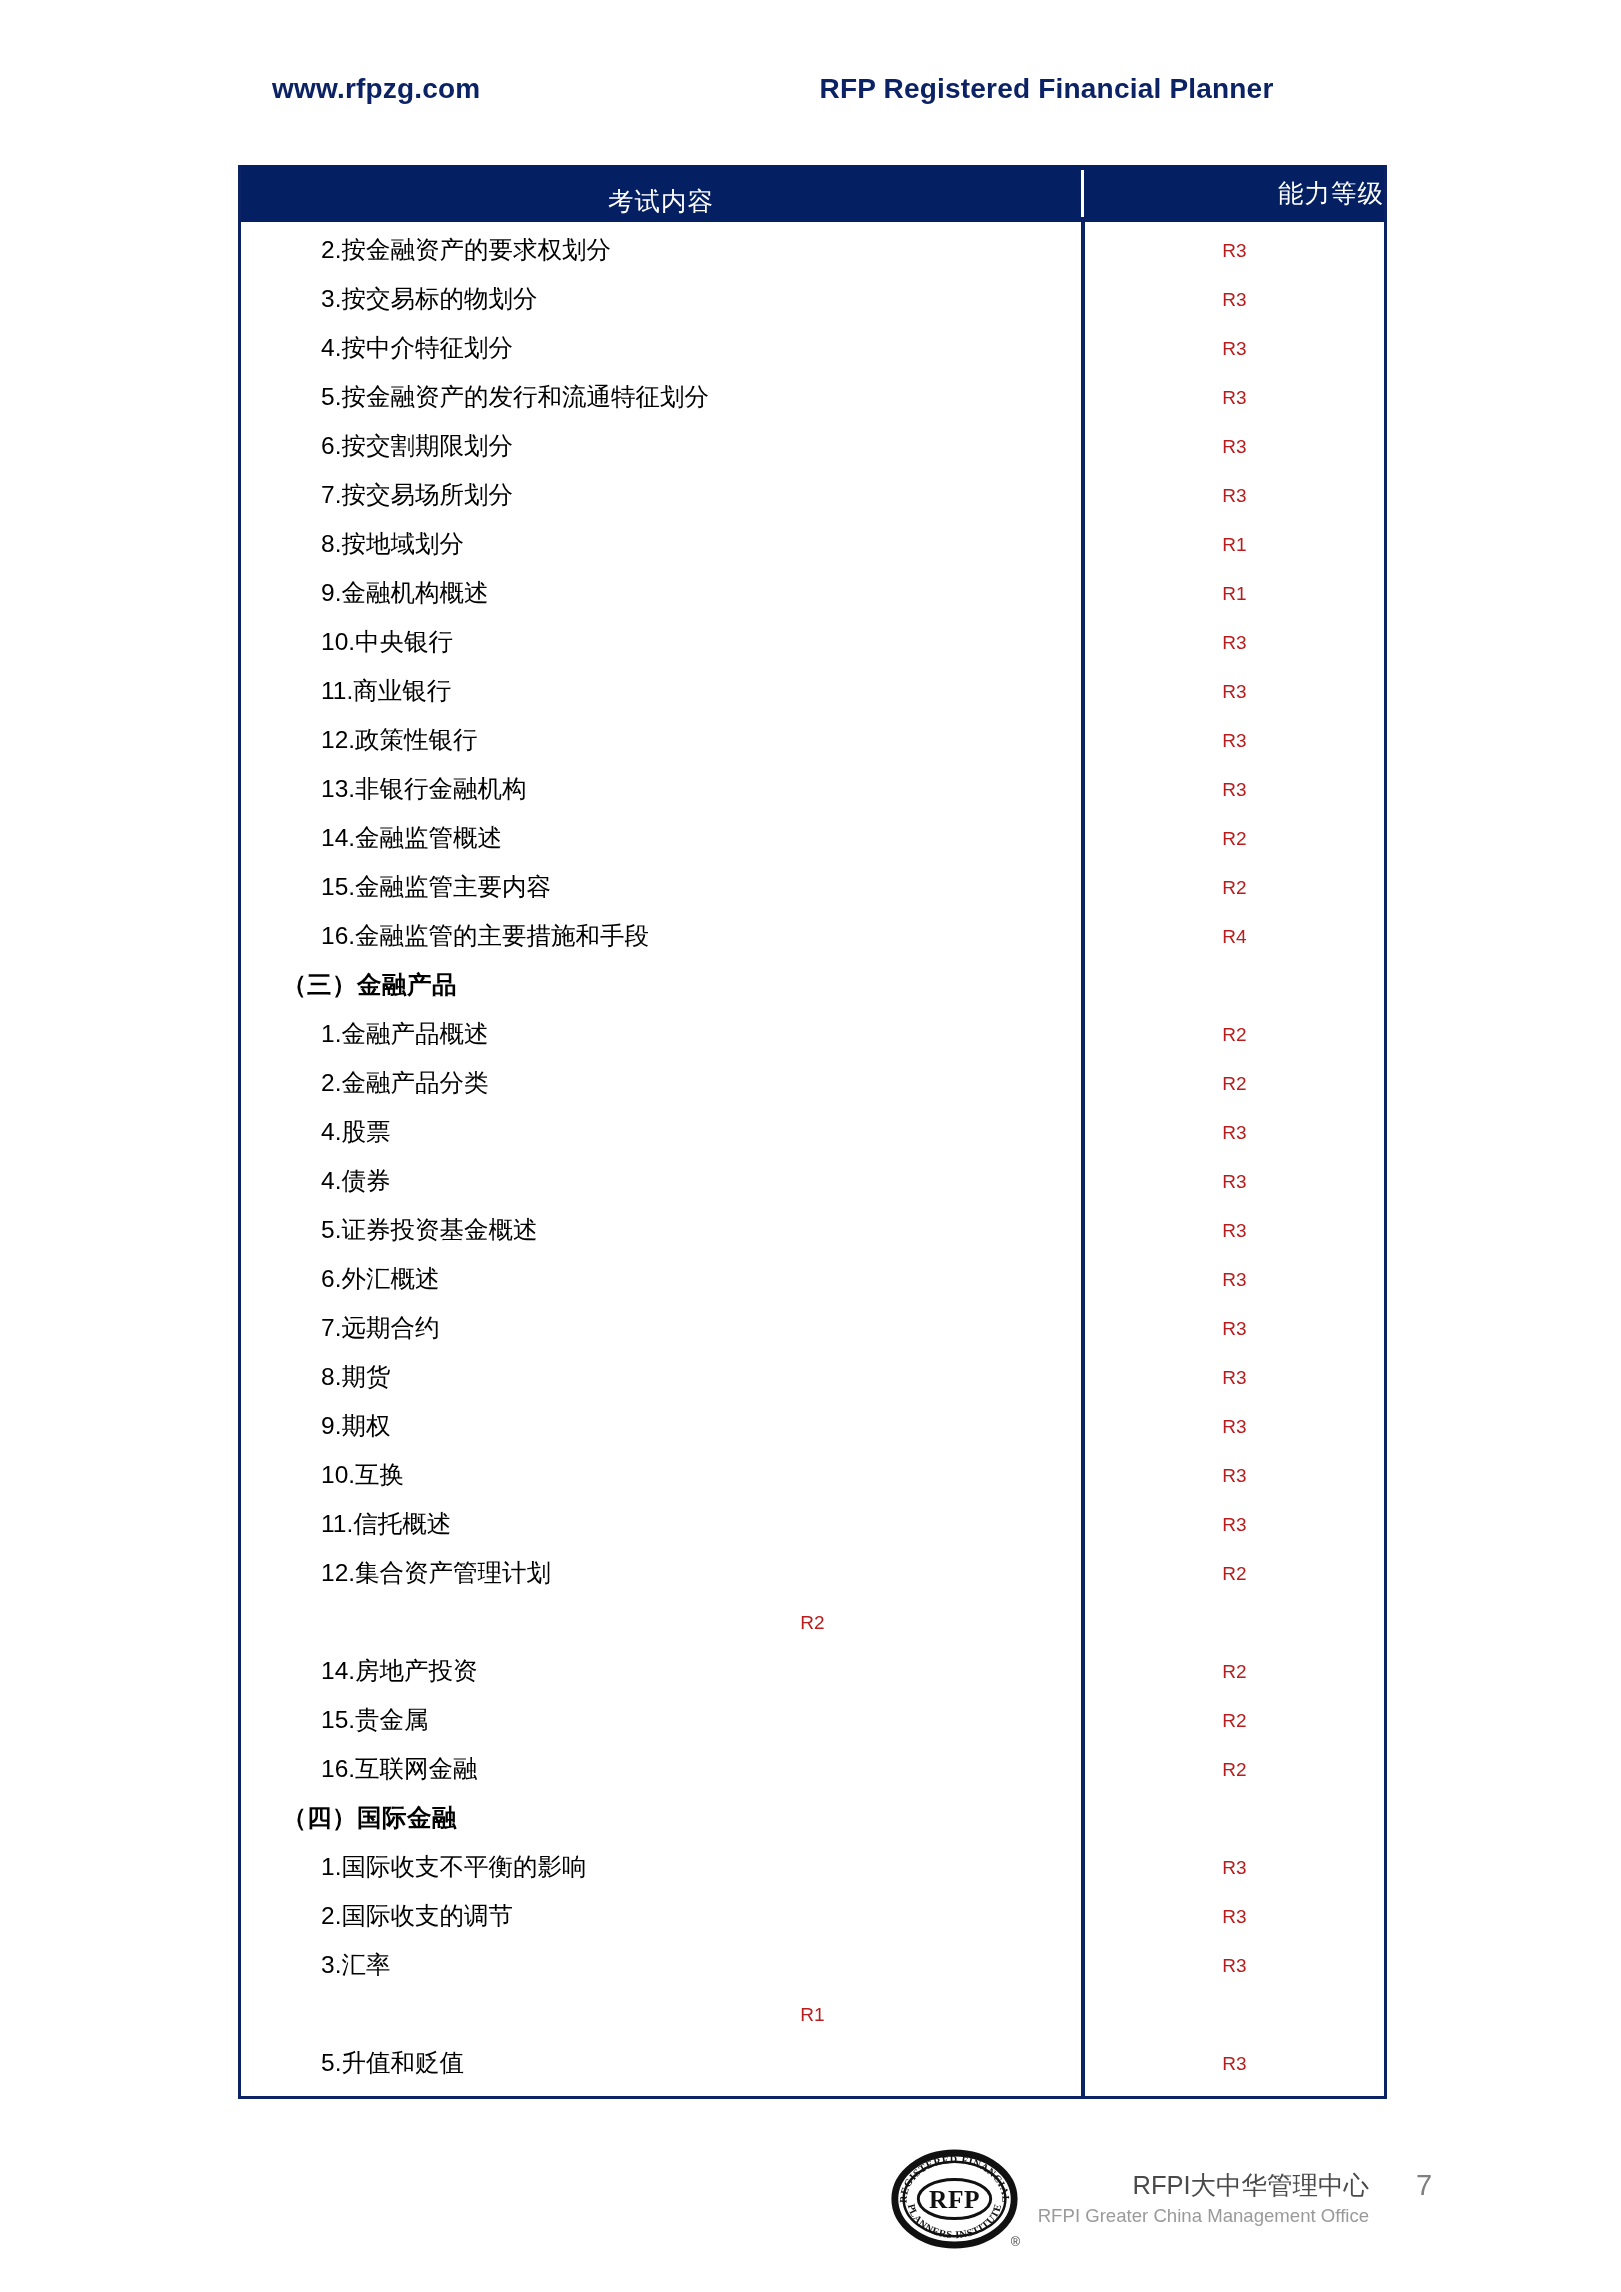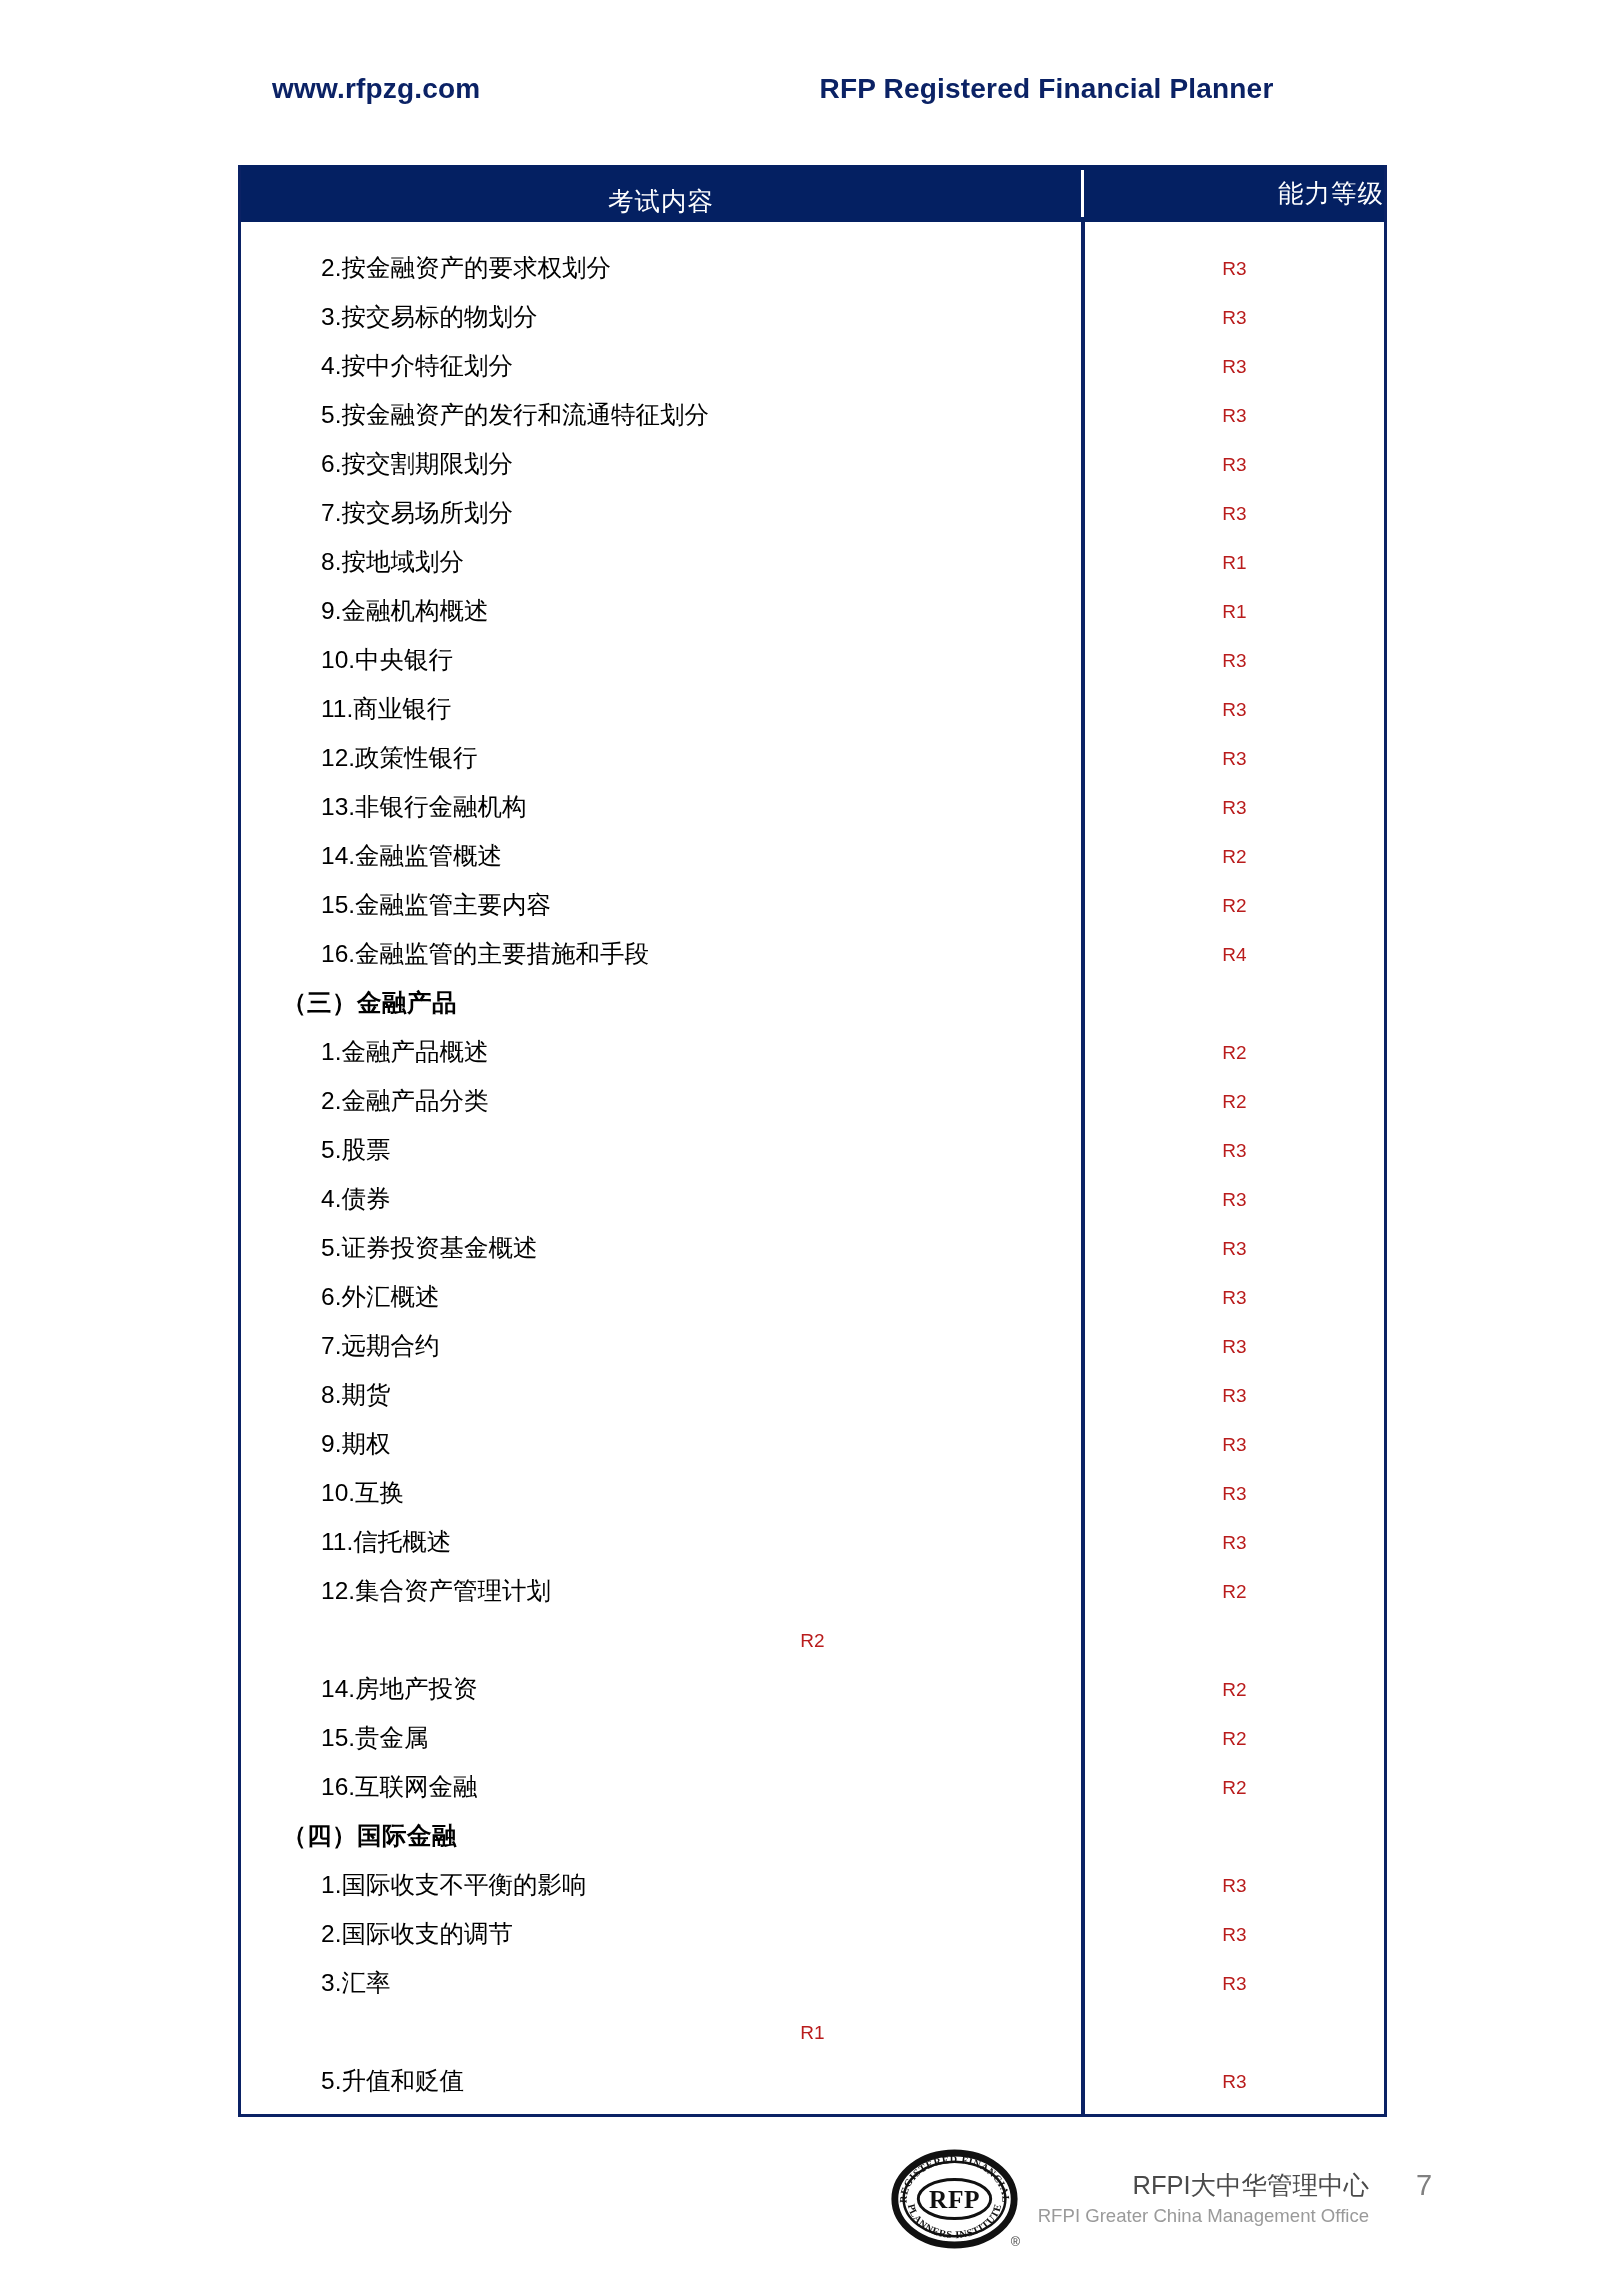--- a/index.html
+++ b/index.html
@@ -80,21 +80,21 @@
     flex: 1;
     text-align: right;
     color: #ffffff;
     font-size: 25.5px;
     font-weight: normal;
     letter-spacing: 1px;
   }
 
   .table-body {
     position: relative;
-    padding-top: 22px;
+    padding-top: 4px;
     padding-bottom: 7.8px;
   }
   
   .col-divider {
     position: absolute;
     top: 0;
     bottom: 0;
     left: 840px;
     width: 3.9px;
     background: #0b2265;
@@ -267,21 +267,21 @@
         </div>
         <div class="row item">
           <div class="cell-content">1.金融产品概述</div>
           <div class="cell-level">R2</div>
         </div>
         <div class="row item">
           <div class="cell-content">2.金融产品分类</div>
           <div class="cell-level">R2</div>
         </div>
         <div class="row item">
-          <div class="cell-content">5.股票</div>
+          <div class="cell-content">4.股票</div>
           <div class="cell-level">R3</div>
         </div>
         <div class="row item">
           <div class="cell-content">4.债券</div>
           <div class="cell-level">R3</div>
         </div>
         <div class="row item">
           <div class="cell-content">5.证券投资基金概述</div>
           <div class="cell-level">R3</div>
         </div>

